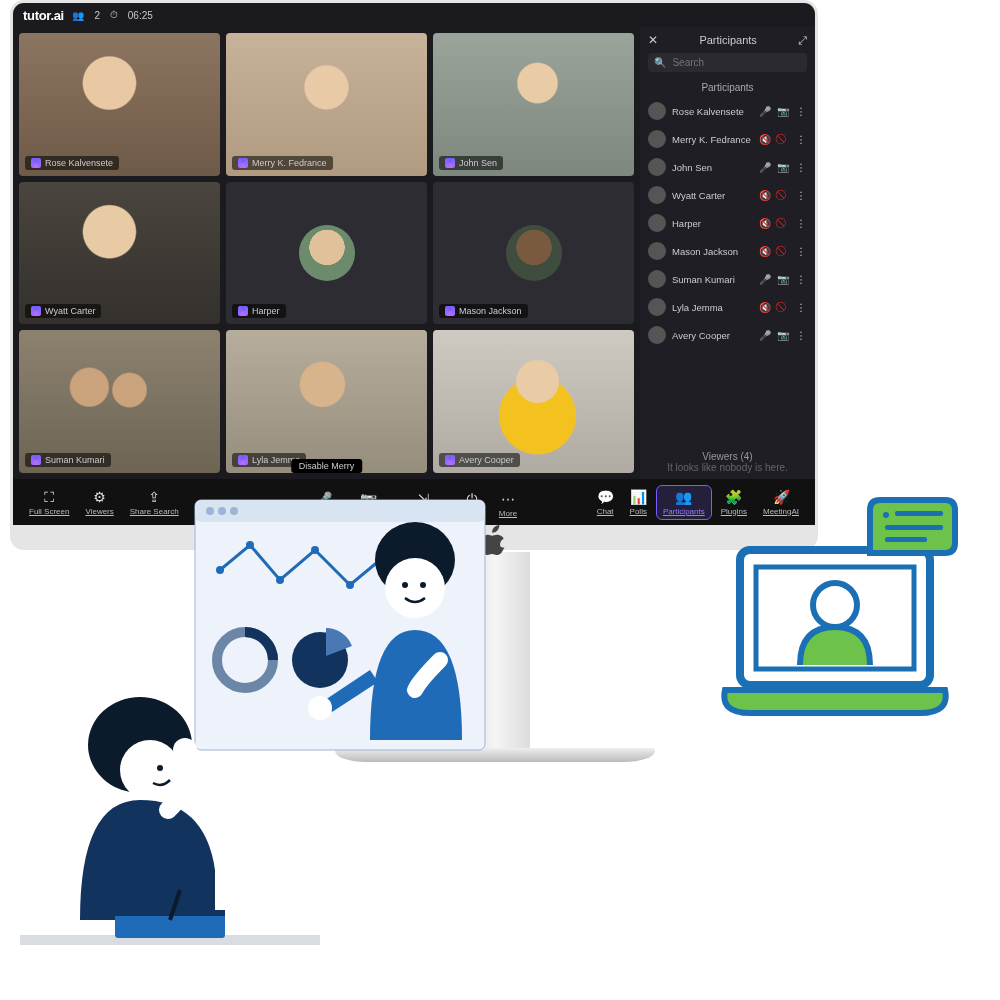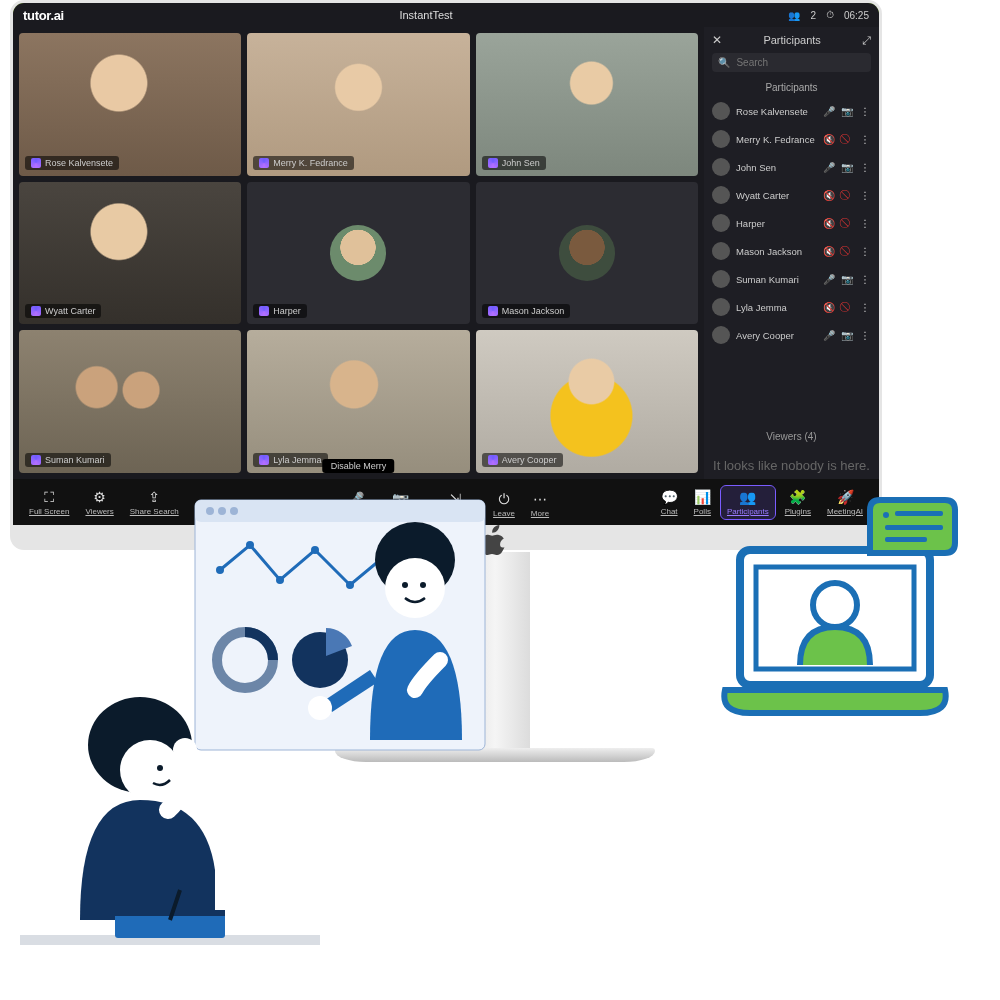--- a/index.html
+++ b/index.html
@@ -5,21 +5,21 @@
   * { box-sizing: border-box; margin: 0; padding: 0; }
   body {
     width: 1000px; height: 1000px;
     background: #fff;
     font-family: -apple-system, Helvetica, Arial, sans-serif;
     position: relative; overflow: hidden;
   }
   
   .monitor {
     position: absolute; left: 10px; top: 0;
-    width: 872px; height: 550px;
+    width: 808px; height: 550px;
     background: #bef264;
     border: 3px solid #e5e5e5;
     border-bottom-width: 25px;
     border-radius: 14px;
     overflow: hidden;
   }
   .stand-arm {
     position: absolute; left: 460px; top: 552px;
     width: 70px; height: 200px;
     background: linear-gradient(90deg,#dcdcdc,#f5f5f5,#dcdcdc);
@@ -84,21 +84,21 @@
   .search { margin:0 8px 6px; background:#2a2a30; border-radius:4px; display:flex; align-items:center; padding:4px 6px; gap:6px;}
   .search input { flex:1; background:transparent; border:0; outline:0; color:#ccc; font-size:10px;}
   .subhd { text-align:center; font-size:10px; padding:4px 0; color:#aaa;}
   .plist { flex:1; overflow:auto; padding:0 6px;}
   .prow { display:flex; align-items:center; gap:6px; padding:5px 2px;}
   .pavatar{ width:18px;height:18px;border-radius:50%;background:#555;flex:none;}
   .pname  { flex:1; font-size:9.5px; white-space:nowrap; overflow:hidden; text-overflow:ellipsis;}
   .pico   { font-size:10px; width:12px; text-align:center;}
   .muted  { color:#d33;}
   .viewers{ text-align:center; font-size:10px; color:#999; padding:6px 0;}
-  .viewers .note{ font-size:13px; color:#666; display:block; margin-top:16px;}
+  .viewers .note{ font-size:10px; color:#666; display:block; margin-top:0;}
   
   .toolbar{ height:46px; background:#111; display:flex; align-items:center; padding:0 10px; gap:6px;}
   .tool{ display:flex; flex-direction:column; align-items:center; gap:2px; padding:3px 6px; border-radius:5px; cursor:pointer;}
   .tool svg,.tool .glyph{ width:16px;height:16px; display:block; color:#ddd; font-size:14px; line-height:16px; text-align:center;}
   .tool .lbl{ font-size:8px; color:#bbb; white-space:nowrap;text-decoration:underline;}
   .spacer{ flex:1;}
   .tool.active{ outline:1px solid #7a5cff; background:#241f3a;}
   .tool.active .glyph,.tool.active .lbl{ color:#9a7bff;}
   .center-tools{ position:absolute; left:50%; transform:translateX(-50%); bottom:4px; display:flex; gap:4px;}
   
@@ -108,21 +108,20 @@
 </head>
 <body>
 
 <div class="stand-arm"></div>
 <div class="stand-base"></div>
 <div class="monitor">
   <div class="app">
 
     <div class="topbar">
       <div class="brand"><span>tutor.ai</span></div>
-      <div class="title">InstantTest</div>
       <div class="tb-right">
         <span class="glyph">👥</span>
         <span>2</span>
         <span class="glyph">⏱</span>
         <span>06:25</span>
       </div>
     </div>
 
     <div class="main">
 

